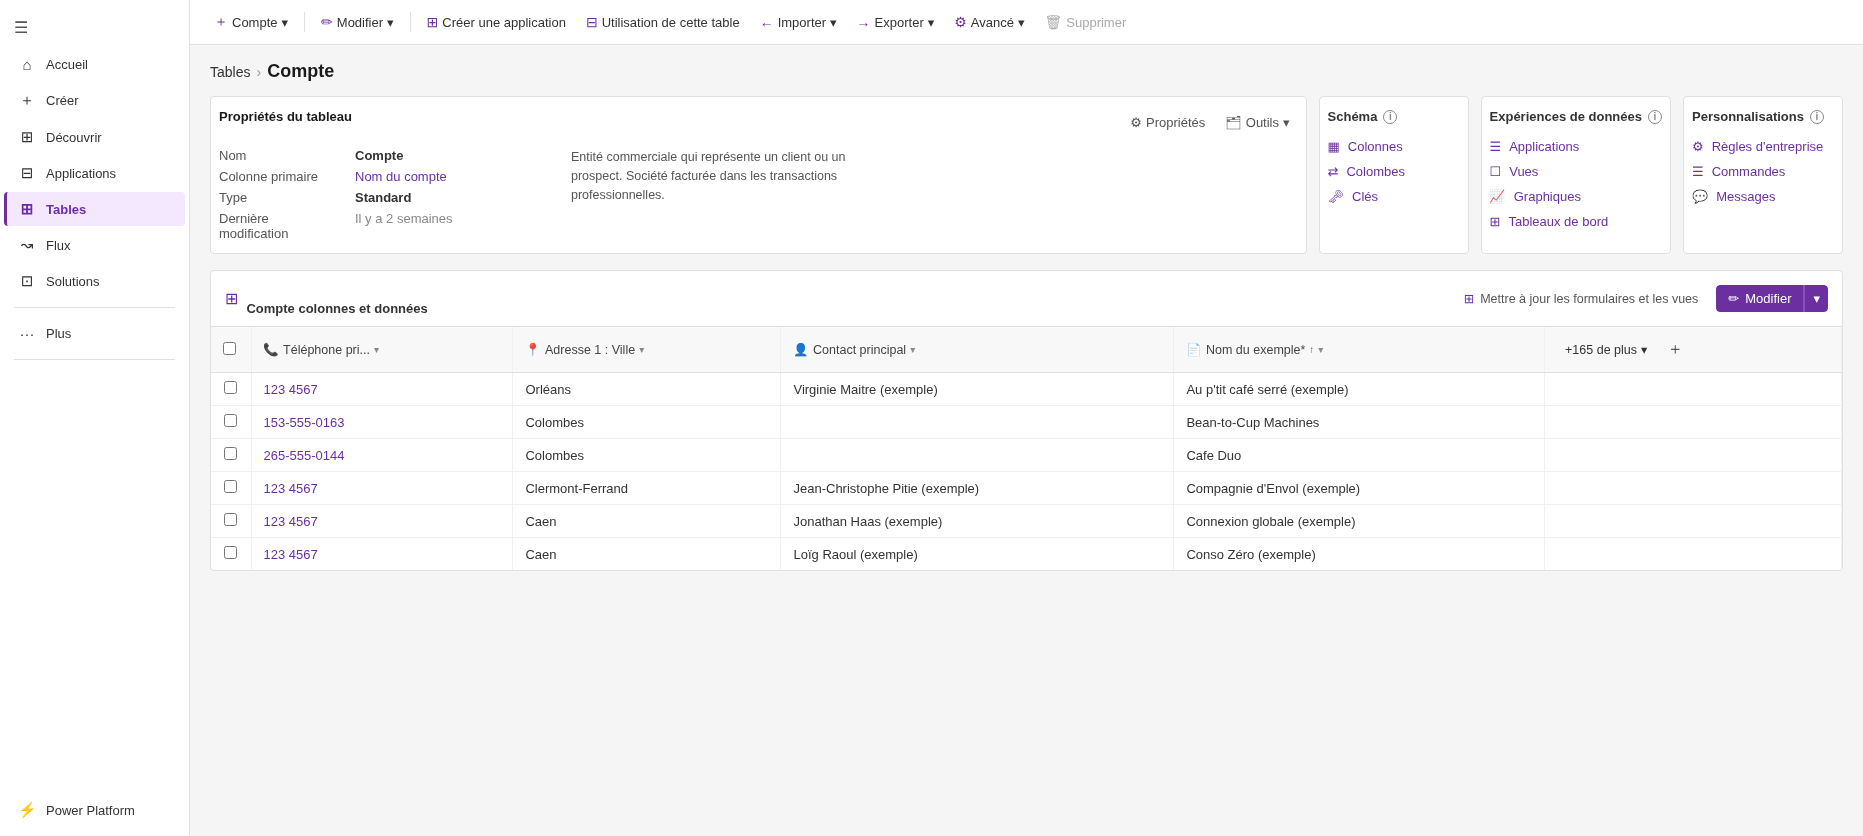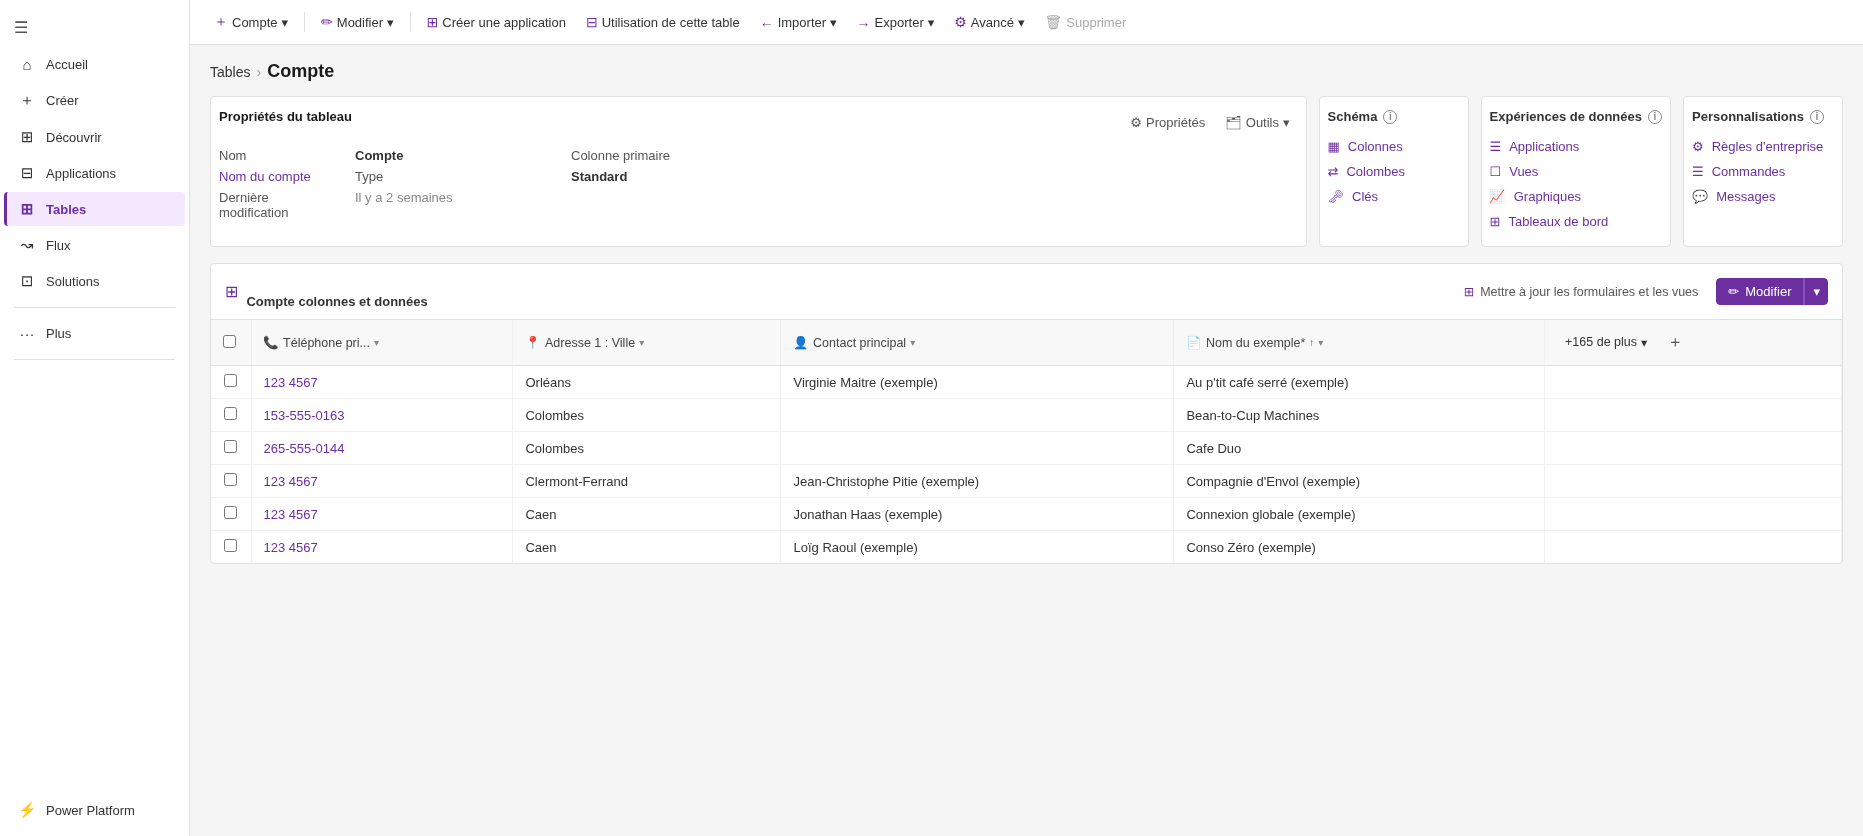--- a/index.html
+++ b/index.html
@@ -243,20 +243,21 @@
     .add-col-btn {
       background: none;
       border: none;
       cursor: pointer;
       color: #555;
       font-size: 16px;
       padding: 4px 8px;
     }
     .plus-cols-btn {
       display: flex;
+      align-items: center;
       gap: 4px;
       background: none;
       border: none;
       cursor: pointer;
       color: #333;
       font-size: 12.5px;
       padding: 4px 8px;
     }
     .info-icon {
       display: inline-flex;
@@ -383,20 +384,21 @@
             <button class="prop-toolbar-btn">
               <span>🗂</span>
               <span>Outils</span>
               <span>▾</span>
             </button>
           </div>
         </div>
         <div style="display:grid; grid-template-columns: 120px 200px 1fr; gap: 6px 16px; font-size:13px;">
           <span class="prop-label">Nom</span>
           <span class="prop-value">Compte</span>
+          <span class="prop-desc" style="grid-row:1/4; color:#555; font-size:12.5px; line-height:1.5;">Entité commerciale qui représente un client ou un prospect. Société facturée dans les transactions professionnelles.</span>
 
           <span class="prop-label">Colonne primaire</span>
           <span class="prop-value link">Nom du compte</span>
 
           <span class="prop-label">Type</span>
           <span class="prop-value">Standard</span>
 
           <span class="prop-label">Dernière modification</span>
           <span class="prop-value muted">Il y a 2 semaines</span>
         </div>

